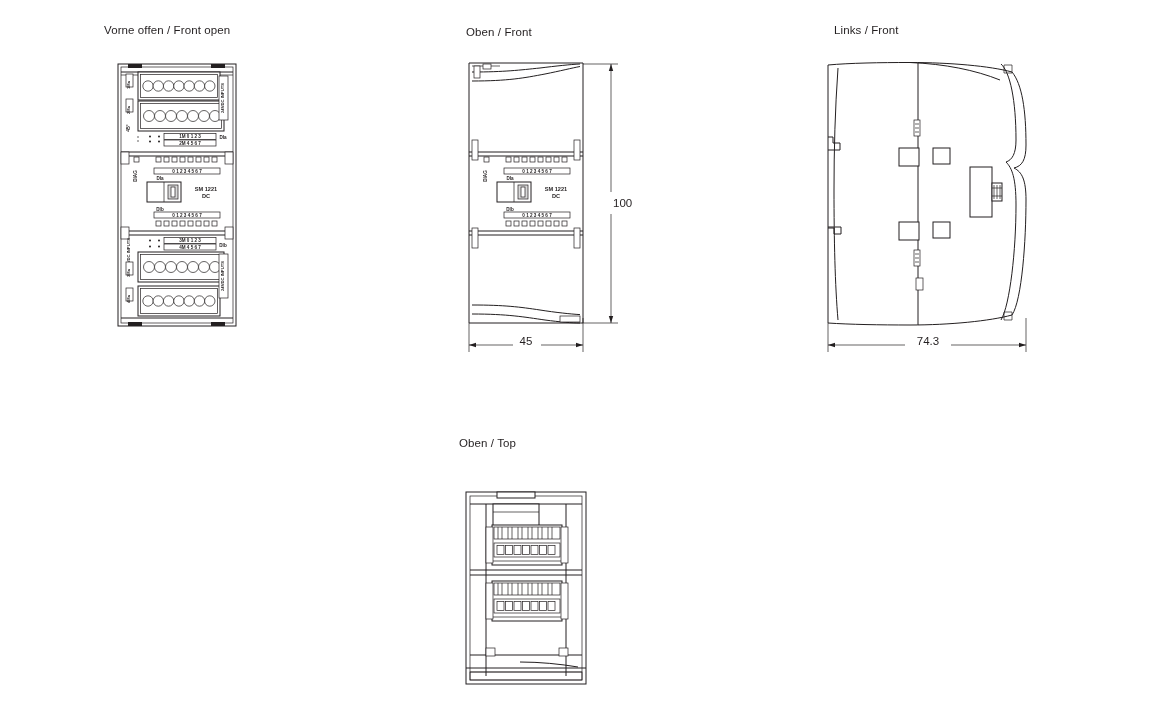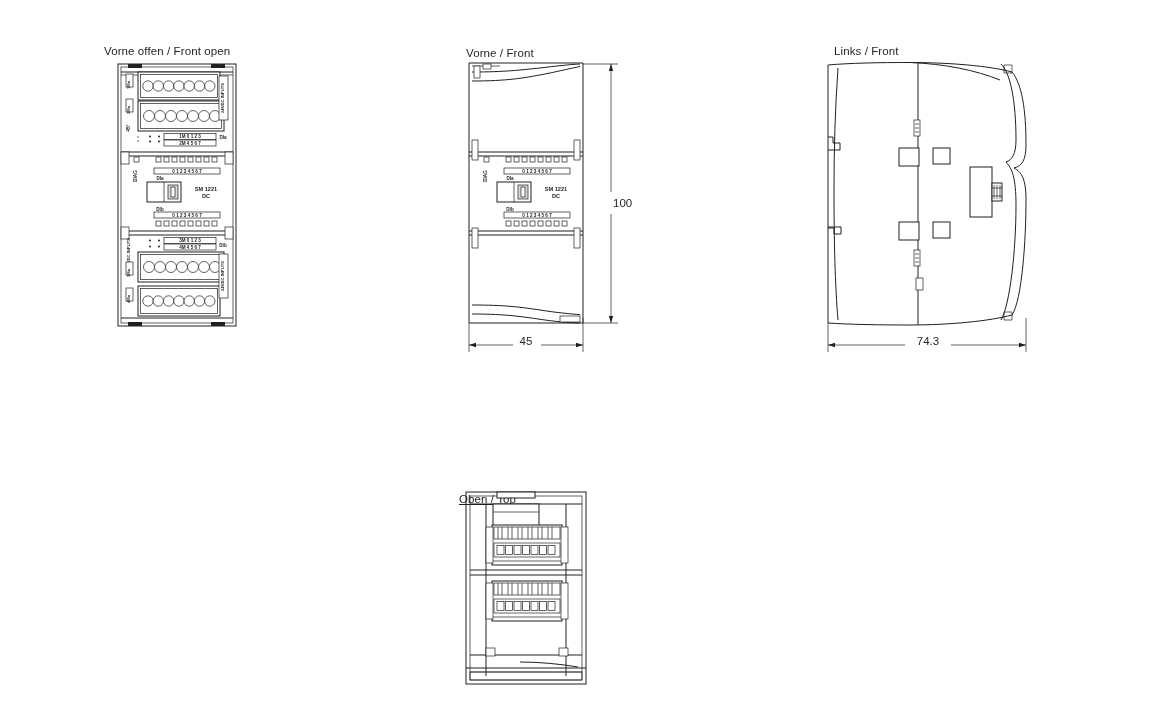--- a/index.html
+++ b/index.html
@@ -1,43 +1,43 @@
 <!DOCTYPE html>
 <html><head>
 <meta charset="utf-8">
 <style>
   html,body{margin:0;padding:0;}
   body{
     width:1152px;height:725px;background:#ffffff;
     font-family:"Liberation Sans", sans-serif;
     color:#1a1a1a;overflow:hidden;position:relative;
   }
-  .view{position:absolute;margin-top:21px;}
+  .view{position:absolute;}
   .view-title{
     font-size:11.5px;color:#231f20;letter-spacing:.1px;white-space:nowrap;
   }
   .canvas-wrap{position:absolute;left:0;top:0;width:1152px;height:680px;}
   svg{display:block;}
   .ln{fill:none;stroke:#231f20;stroke-width:1;}
   .ln-t{fill:none;stroke:#231f20;stroke-width:.7;}
   .fillw{fill:#ffffff;stroke:#231f20;stroke-width:1;}
   .fillw-t{fill:#ffffff;stroke:#231f20;stroke-width:.7;}
   .fillg{fill:#d9d9d9;stroke:#231f20;stroke-width:.7;}
   .fillk{fill:#231f20;stroke:none;}
   .dim{fill:none;stroke:#231f20;stroke-width:.7;}
   .dimtxt{font-family:"Liberation Sans",sans-serif;font-size:11.5px;fill:#231f20;}
   .micro{font-family:"Liberation Sans",sans-serif;fill:#231f20;font-weight:bold;}
 </style>
 </head>
 <body>
 
 <div class="view view-title" style="left:104px;top:24px;">Vorne offen / Front open</div>
-<div class="view view-title" style="left:466px;top:26px;">Vorne / Front</div>
+<div class="view view-title" style="left:466px;top:26px;">Oben / Front</div>
 <div class="view view-title" style="left:834px;top:24px;">Links / Front</div>
-<div class="view view-title" style="left:459px;top:472px;text-decoration:underline;">Oben / Top</div>
+<div class="view view-title" style="left:459px;top:437px;">Oben / Top</div>
 
 <div class="canvas-wrap">
 <svg width="1152" height="725" viewBox="0 0 1152 725" xmlns="http://www.w3.org/2000/svg">
 
   <g>
 
     <rect class="fillw" x="118" y="64" width="118" height="262"></rect>
     <rect class="ln-t" x="121" y="67" width="112" height="256" fill="none"></rect>
 
     <rect class="fillk" x="128" y="64" width="14" height="4"></rect>

